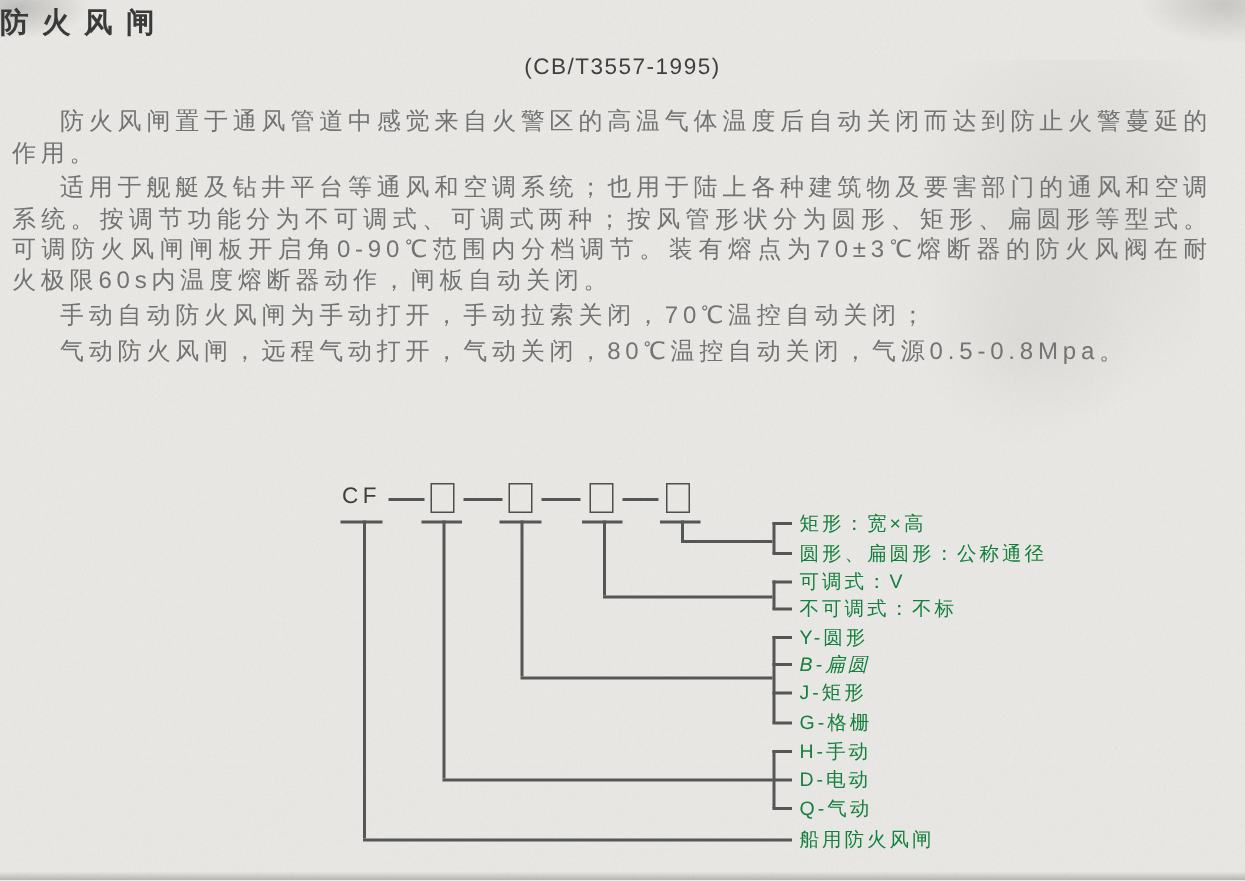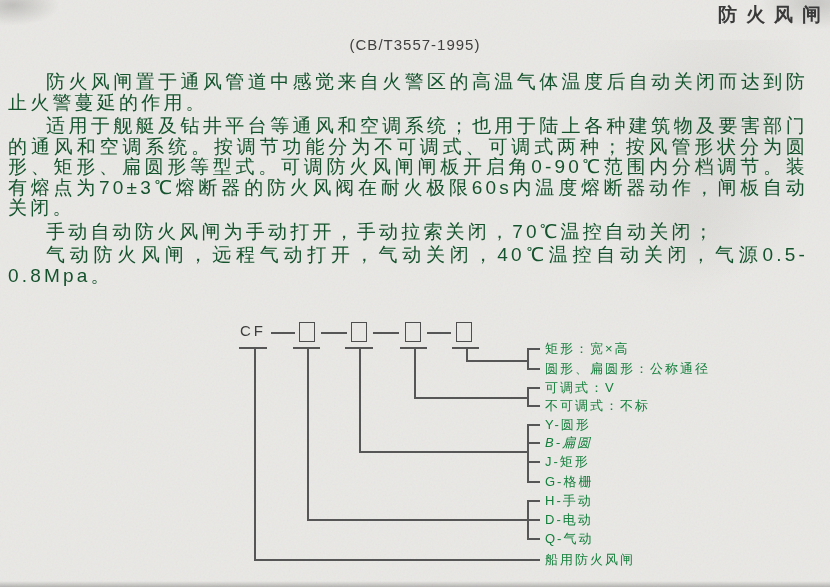--- a/index.html
+++ b/index.html
@@ -8,34 +8,34 @@
     width:830px;height:587px;
     background:#e9e8e5;
     overflow:hidden;
     font-family:"Liberation Sans",sans-serif;
     color:#3c3c3c;
   }
   .grain{position:absolute;inset:0;opacity:.07;pointer-events:none;}
   .smudge{position:absolute;pointer-events:none;}
   .title{
     position:absolute;top:2px;left:0;width:100%;
-    text-align:right;font-size:19px;font-weight:bold;
+    text-align:left;font-size:19px;font-weight:bold;
     letter-spacing:9px;color:#3a3a3a;margin:0;
   }
   .subtitle{
     position:absolute;top:36px;left:0;width:100%;
     text-align:center;font-size:15px;letter-spacing:1px;color:#3f3f3f;
   }
   .content{
     position:absolute;top:72px;left:8px;right:22px;
-    font-size:19px;line-height:20.5px;letter-spacing:3.2px;
-    text-align:justify;color:#14532d;
+    font-size:16px;line-height:20.5px;letter-spacing:3.2px;
+    text-align:justify;color:#737373;
   }
   .content p{margin:0 0 3px 0;text-indent:2em;}
-  .diagram{position:absolute;left:12px;top:315px;width:664px;height:268px;}
+  .diagram{position:absolute;left:0;top:315px;width:664px;height:268px;}
   .cf{
     position:absolute;left:226px;top:7px;width:30px;
     font-size:15px;letter-spacing:3px;color:#3e3e3e;text-align:center;
   }
   .cbox{position:absolute;width:14px;height:18px;border:1.5px solid #4e4e4e;top:7px;}
   .hl{position:absolute;height:1.5px;background:#565656;}
   .vl{position:absolute;width:1.5px;background:#565656;}
   .dlabel{
     position:absolute;left:533px;
     font-size:13px;letter-spacing:2px;color:#15803d;white-space:nowrap;
@@ -59,21 +59,21 @@
   <div class="smudge" style="left:760px;top:0;width:70px;height:30px;background:radial-gradient(ellipse at 80% 10%,rgba(70,70,68,0.2),rgba(70,70,68,0) 70%);"></div>
   <div class="smudge" style="left:0;bottom:0;width:830px;height:6px;background:linear-gradient(to bottom,rgba(60,60,58,0),rgba(60,60,58,0.30));"></div>
 
   <h1 class="title">防火风闸</h1>
   <div class="subtitle">(CB/T3557-1995)</div>
 
   <div class="content">
     <p>防火风闸置于通风管道中感觉来自火警区的高温气体温度后自动关闭而达到防止火警蔓延的作用。</p>
     <p>适用于舰艇及钻井平台等通风和空调系统；也用于陆上各种建筑物及要害部门的通风和空调系统。按调节功能分为不可调式、可调式两种；按风管形状分为圆形、矩形、扁圆形等型式。可调防火风闸闸板开启角0-90℃范围内分档调节。装有熔点为70±3℃熔断器的防火风阀在耐火极限60s内温度熔断器动作，闸板自动关闭。</p>
     <p>手动自动防火风闸为手动打开，手动拉索关闭，70℃温控自动关闭；</p>
-    <p>气动防火风闸，远程气动打开，气动关闭，40℃温控自动关闭，气源0.5-0.8Mpa。</p>
+    <p>气动防火风闸，远程气动打开，气动关闭，80℃温控自动关闭，气源0.5-0.8Mpa。</p>
   </div>
 
   <div class="diagram">
 
     <span class="cf">CF</span>
 
     <div class="hl" style="left:259px;top:17px;width:24px;"></div>
     <div class="hl" style="left:309px;top:17px;width:26px;"></div>
     <div class="hl" style="left:361px;top:17px;width:26px;"></div>
     <div class="hl" style="left:415px;top:17px;width:24px;"></div>

